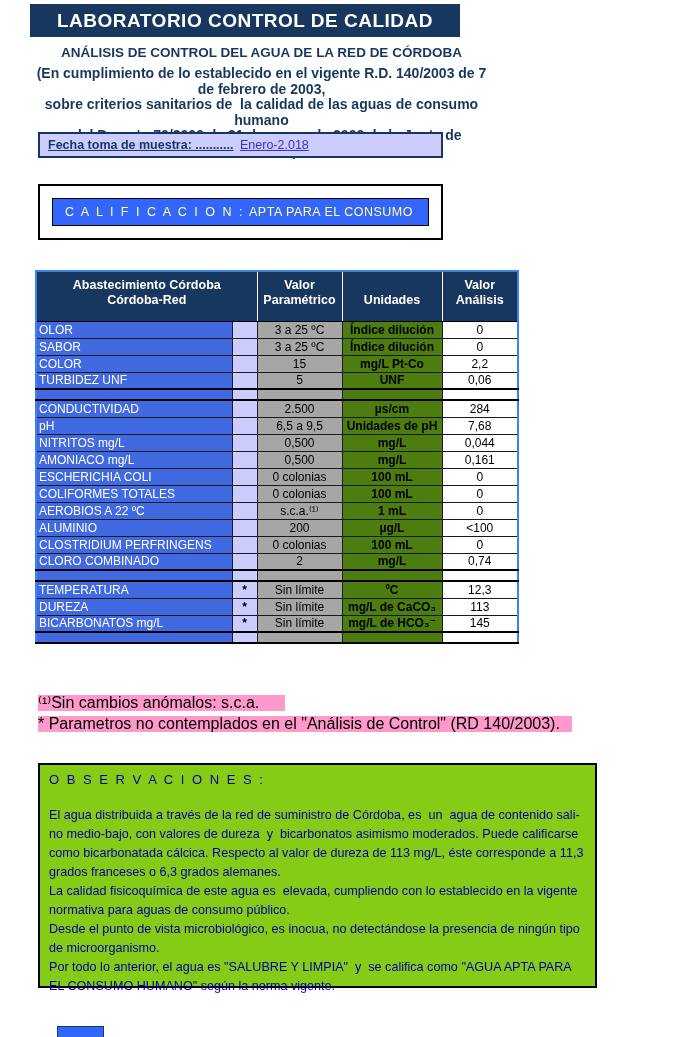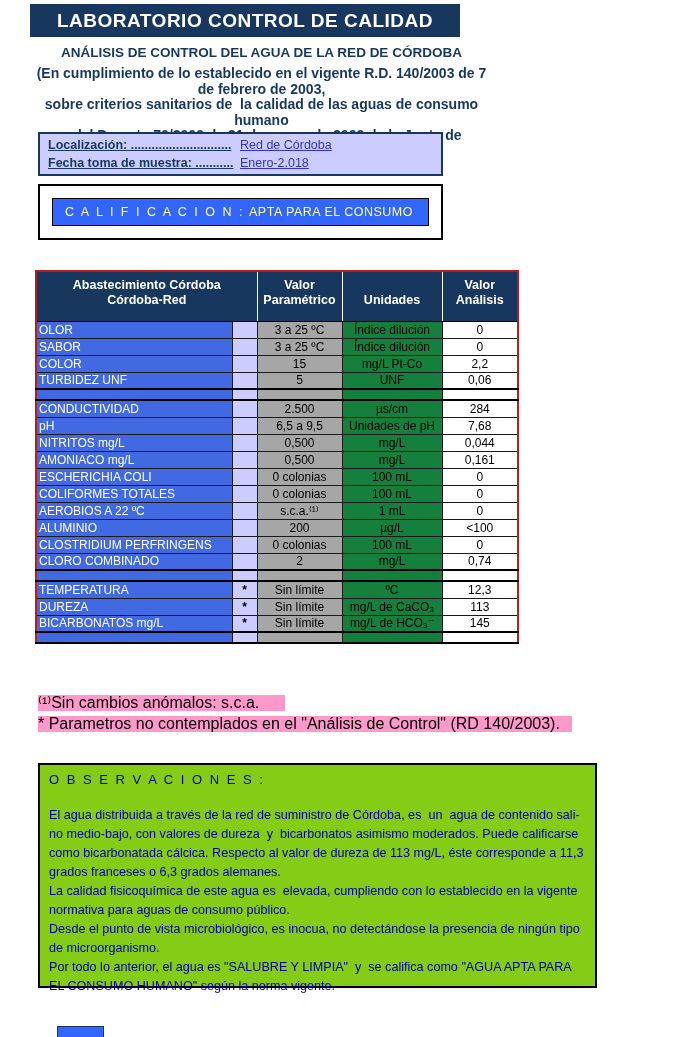--- a/index.html
+++ b/index.html
@@ -44,35 +44,35 @@
   .calif-box {
     width: 100%; height: 100%; background: #3366FF; border: 1px solid #000;
     display: flex; align-items: center; font-size: 12.5px; color: #FFFF99;
   }
   .calif-label { margin-left: 12px; width: 184px; letter-spacing: 2px; }
   .calif-value { letter-spacing: 0.5px; }
 
   
   .results-table {
     position: absolute; left: 35px; top: 270px;
-    border-collapse: collapse; border: 2px solid #b91c1c;
+    border-collapse: collapse; border: 2px solid #3b82f6;
     font-size: 12px;
   }
   .results-table th {
     background: #17375E; color: #fff; font-size: 12.5px; font-weight: bold;
     border: 1px solid #fff; border-bottom: 1px solid #000;
     height: 50px; vertical-align: top; padding: 6px 2px 0 2px; text-align: center;
     line-height: 15px;
   }
   .results-table th .single-line { margin-top: 15px; }
   .results-table td { height: 17px; padding: 0 2px; border: 1px solid #1a1a1a; }
   .c-name   { background: #4169E1; color: #ffffff; padding-left: 5px; }
   .c-flag   { background: #CCCCFF; color: #000; text-align: center; font-weight: bold; }
   .c-limit  { background: #A6A6A6; color: #000; text-align: center; }
-  .c-units  { background: #15803d; color: #000; text-align: center; }
+  .c-units  { background: #4d7c0f; color: #000; text-align: center; font-weight: bold; }
   .c-result { background: #fff; color: #000; text-align: center; }
   tr.spacer td { height: 11px; border-top: 2px solid #000; border-bottom: 2px solid #000; }
 
   
   .footnotes { position: absolute; left: 38px; top: 694px; font-size: 16px; }
   .fn-line { margin-bottom: 3px; }
   .fn-hl { background: #FF99CC; line-height: 16px; display: inline-block; white-space: pre-wrap; }
   .fn-1 { padding-right: 26px; }
   .fn-2 { padding-right: 12px; }
 
@@ -100,24 +100,20 @@
   </div>
 
   <div class="header-block">
     <div class="subtitle">ANÁLISIS DE CONTROL DEL AGUA DE LA RED DE CÓRDOBA</div>
     <div class="legal">(En cumplimiento de lo establecido en el vigente R.D. 140/2003 de 7 de febrero de 2003,</div>
     <div class="legal">sobre criterios sanitarios de  la calidad de las aguas de consumo humano</div>
     <div class="legal">y del Decreto 70/2009 de 31 de marzo de 2009 de la Junta de Andalucía)</div>
   </div>
 
   <div class="loc-box">
-    <div class="loc-row">
-      <span class="loc-label">Localización: .............................</span>
-      <span class="loc-value">Red de Córdoba</span>
-    </div>
     <div class="loc-row">
       <span class="loc-label">Fecha toma de muestra: ...........</span>
       <span class="loc-value">Enero-2.018</span>
     </div>
   </div>
 
   <div class="calif-wrap">
     <div class="calif-box">
       <span class="calif-label">C A L I F I C A C I O N :</span>
       <span class="calif-value">APTA PARA EL CONSUMO</span>

